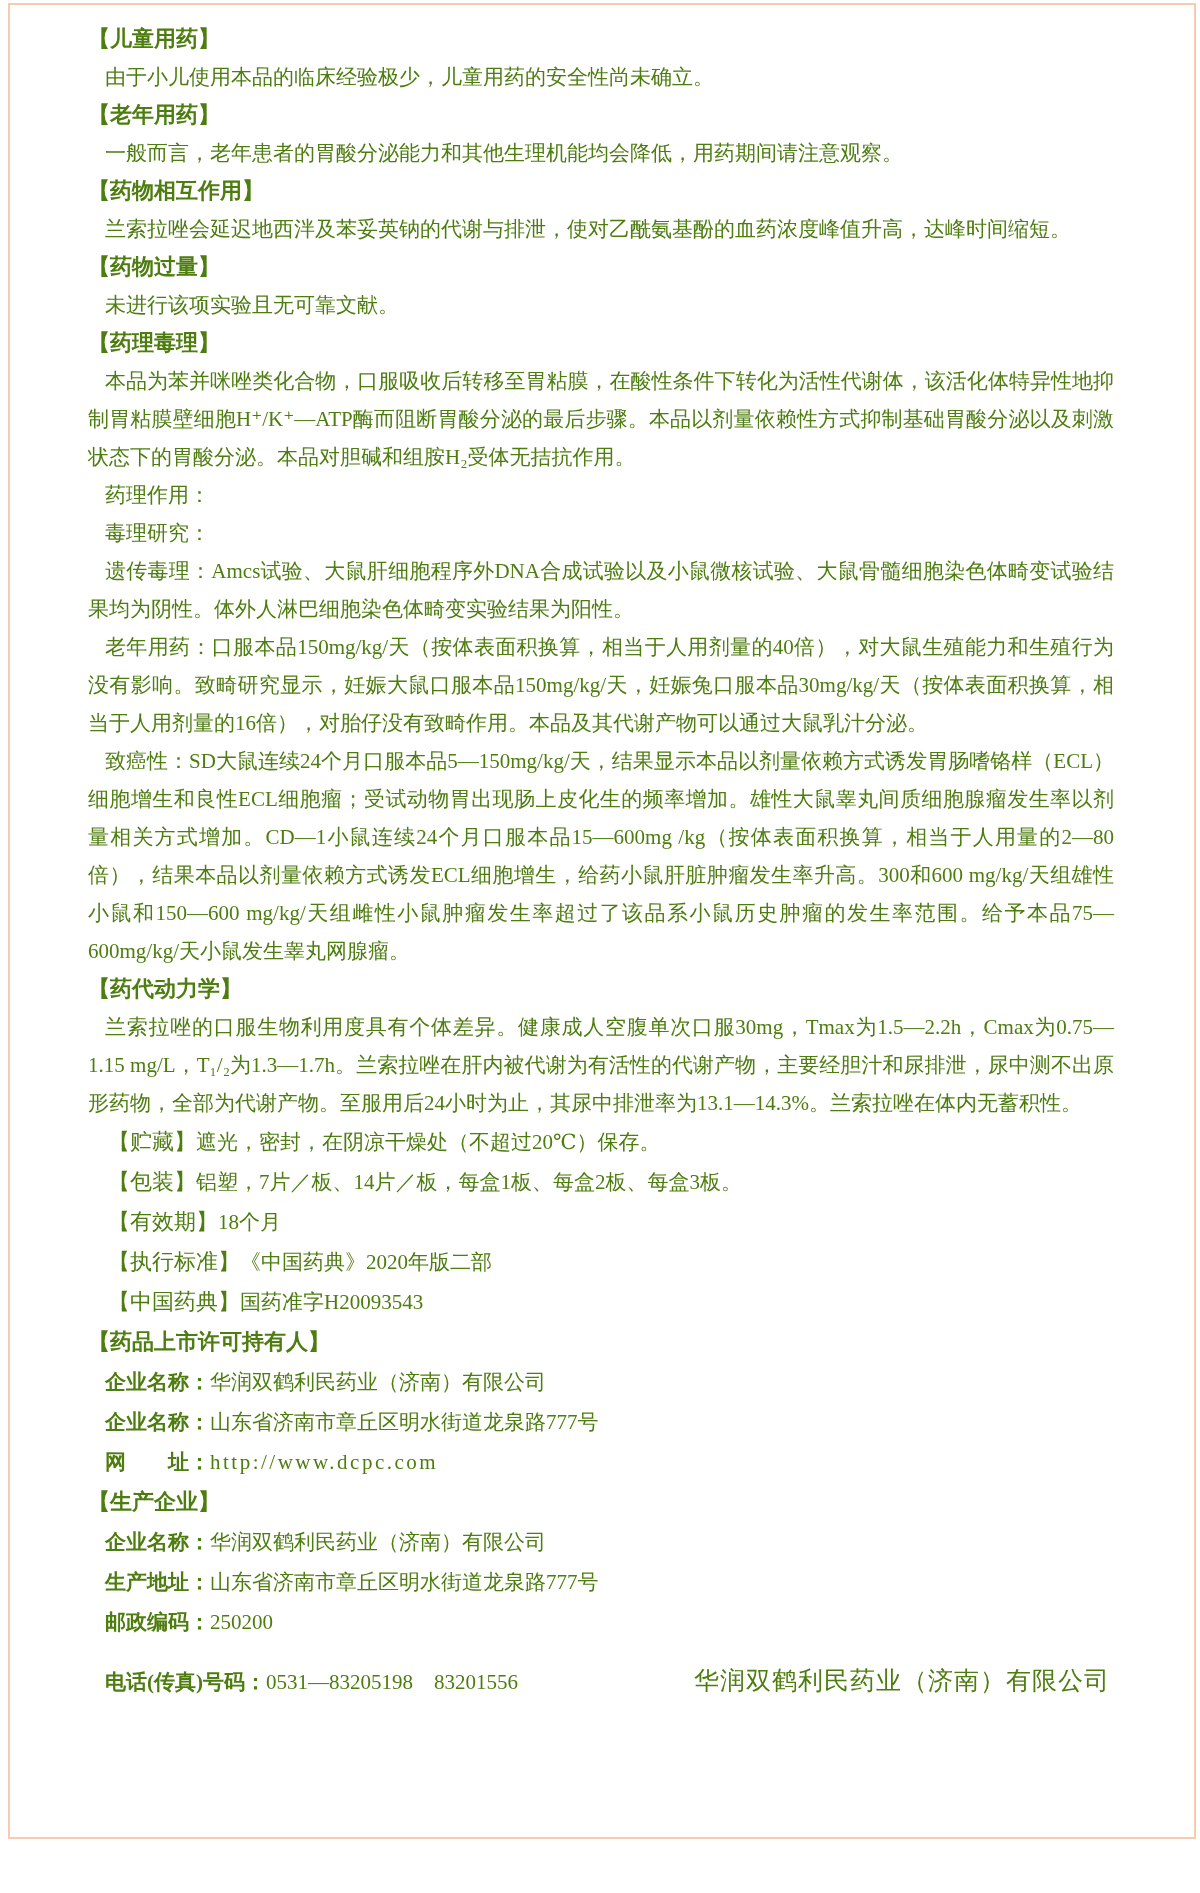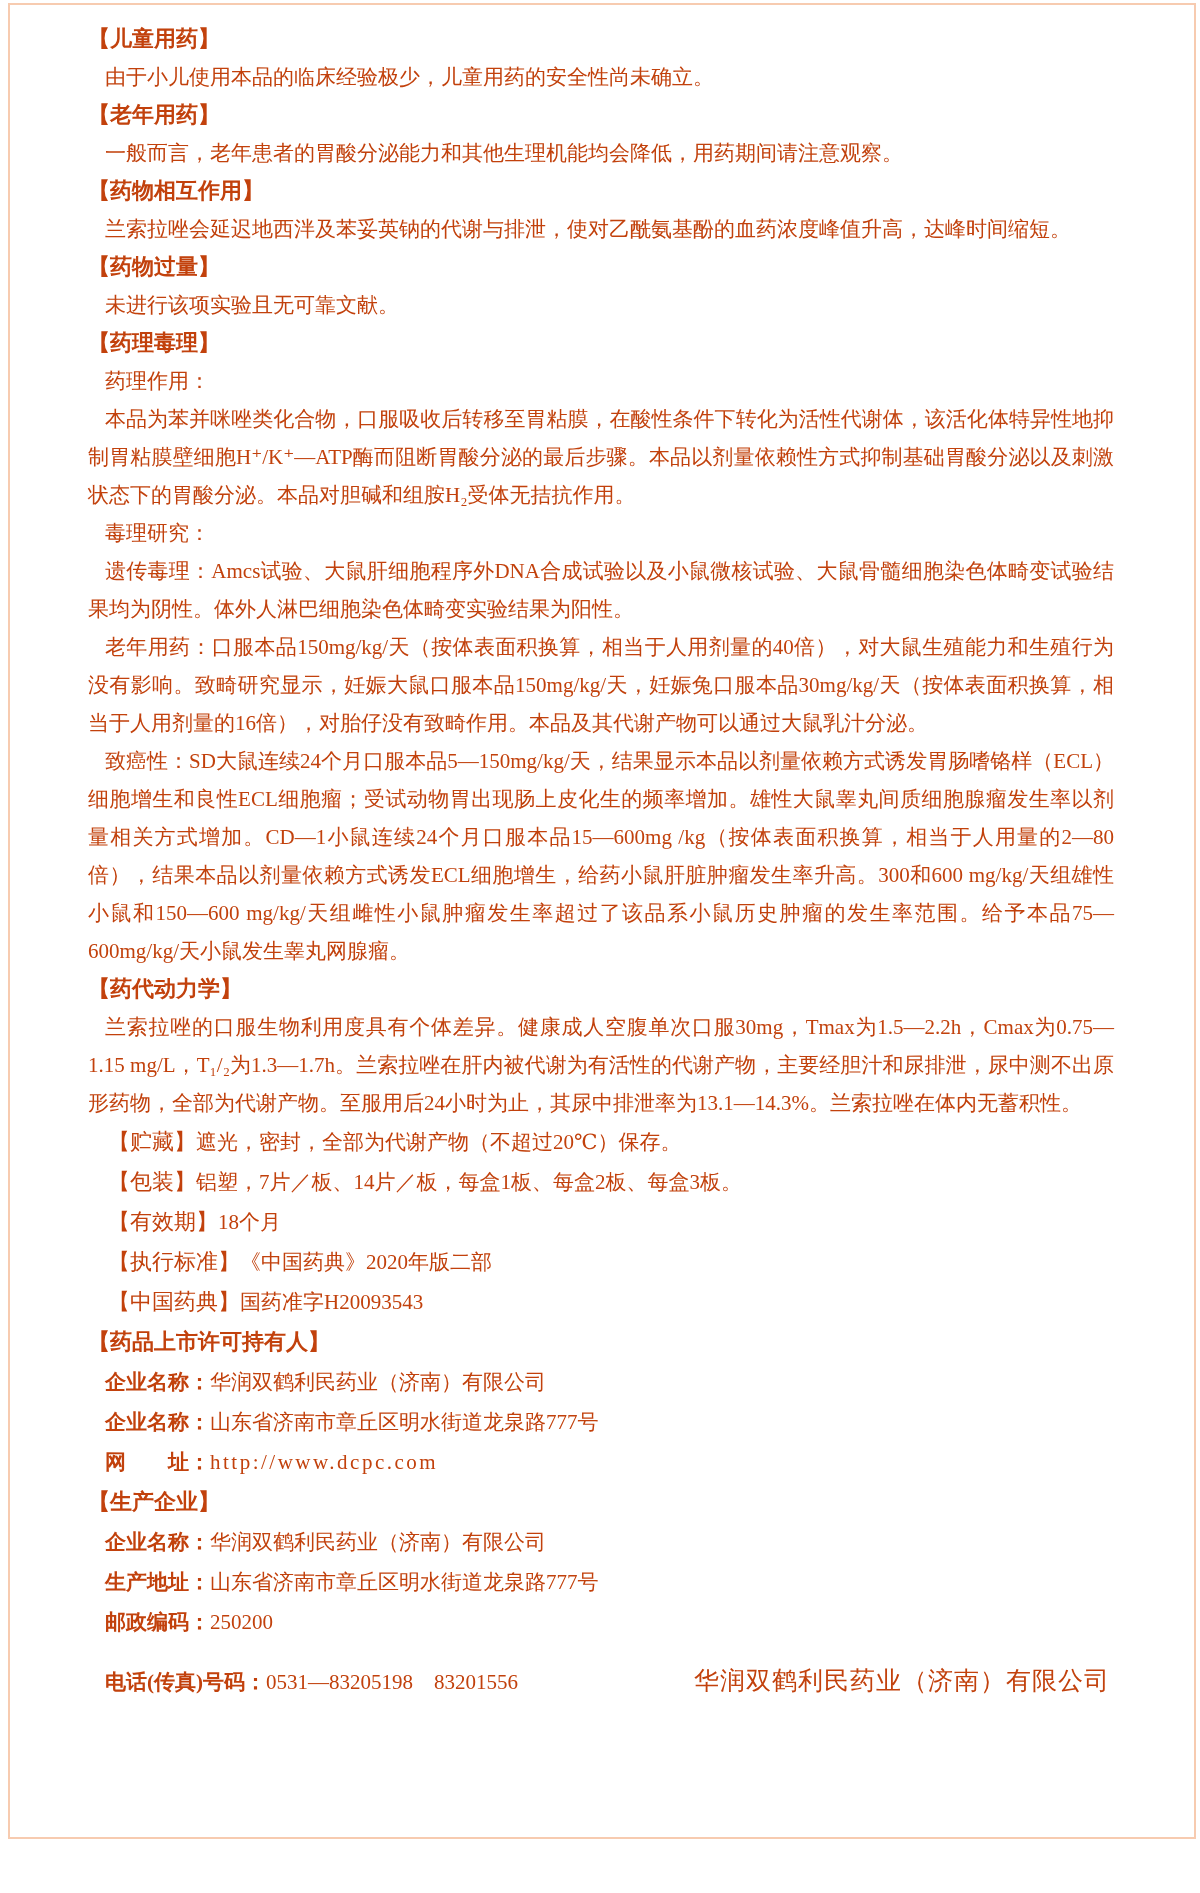--- a/index.html
+++ b/index.html
@@ -1,21 +1,21 @@
 <!DOCTYPE html>
 <html><head>
 <meta charset="utf-8">
 <style>
   html,body { margin:0; padding:0; background:#ffffff; }
   .page {
     position:relative;
     width:1200px; height:1893px;
     background:#ffffff;
     font-family:"Liberation Serif","DejaVu Serif",serif;
-    color:#c2410c;
+    color:#4d7c0f;
     overflow:hidden;
   }
   .frame {
     position:absolute; left:8px; top:3px;
     width:1188px; height:1836px;
     border:2px solid #f7cbb0;
     box-sizing:border-box;
   }
   .content {
     position:absolute; left:88px; top:20px; width:1026px;
@@ -50,32 +50,32 @@
     <div class="h">【老年用药】</div>
     <div class="p">一般而言，老年患者的胃酸分泌能力和其他生理机能均会降低，用药期间请注意观察。</div>
 
     <div class="h">【药物相互作用】</div>
     <div class="p">兰索拉唑会延迟地西泮及苯妥英钠的代谢与排泄，使对乙酰氨基酚的血药浓度峰值升高，达峰时间缩短。</div>
 
     <div class="h">【药物过量】</div>
     <div class="p">未进行该项实验且无可靠文献。</div>
 
     <div class="h">【药理毒理】</div>
+    <div class="p">本品为苯并咪唑类化合物，口服吸收后转移至胃粘膜，在酸性条件下转化为活性代谢体，该活化体特异性地抑制胃粘膜壁细胞H⁺/K⁺—ATP酶而阻断胃酸分泌的最后步骤。本品以剂量依赖性方式抑制基础胃酸分泌以及刺激状态下的胃酸分泌。本品对胆碱和组胺H₂受体无拮抗作用。</div>
     <div class="p">药理作用：</div>
-    <div class="p">本品为苯并咪唑类化合物，口服吸收后转移至胃粘膜，在酸性条件下转化为活性代谢体，该活化体特异性地抑制胃粘膜壁细胞H⁺/K⁺—ATP酶而阻断胃酸分泌的最后步骤。本品以剂量依赖性方式抑制基础胃酸分泌以及刺激状态下的胃酸分泌。本品对胆碱和组胺H₂受体无拮抗作用。</div>
     <div class="p">毒理研究：</div>
     <div class="p">遗传毒理：Amcs试验、大鼠肝细胞程序外DNA合成试验以及小鼠微核试验、大鼠骨髓细胞染色体畸变试验结果均为阴性。体外人淋巴细胞染色体畸变实验结果为阳性。</div>
     <div class="p">老年用药：口服本品150mg/kg/天（按体表面积换算，相当于人用剂量的40倍），对大鼠生殖能力和生殖行为没有影响。致畸研究显示，妊娠大鼠口服本品150mg/kg/天，妊娠兔口服本品30mg/kg/天（按体表面积换算，相当于人用剂量的16倍），对胎仔没有致畸作用。本品及其代谢产物可以通过大鼠乳汁分泌。</div>
     <div class="p">致癌性：SD大鼠连续24个月口服本品5—150mg/kg/天，结果显示本品以剂量依赖方式诱发胃肠嗜铬样（ECL）细胞增生和良性ECL细胞瘤；受试动物胃出现肠上皮化生的频率增加。雄性大鼠睾丸间质细胞腺瘤发生率以剂量相关方式增加。CD—1小鼠连续24个月口服本品15—600mg /kg（按体表面积换算，相当于人用量的2—80倍），结果本品以剂量依赖方式诱发ECL细胞增生，给药小鼠肝脏肿瘤发生率升高。300和600 mg/kg/天组雄性小鼠和150—600 mg/kg/天组雌性小鼠肿瘤发生率超过了该品系小鼠历史肿瘤的发生率范围。给予本品75—600mg/kg/天小鼠发生睾丸网腺瘤。</div>
 
     <div class="h">【药代动力学】</div>
     <div class="p">兰索拉唑的口服生物利用度具有个体差异。健康成人空腹单次口服30mg，Tmax为1.5—2.2h，Cmax为0.75—1.15 mg/L，T₁/₂为1.3—1.7h。兰索拉唑在肝内被代谢为有活性的代谢产物，主要经胆汁和尿排泄，尿中测不出原形药物，全部为代谢产物。至服用后24小时为止，其尿中排泄率为13.1—14.3%。兰索拉唑在体内无蓄积性。</div>
 
     <div class="kv">
-      <span class="lbl">【贮藏】</span><span class="val">遮光，密封，全部为代谢产物（不超过20℃）保存。</span>
+      <span class="lbl">【贮藏】</span><span class="val">遮光，密封，在阴凉干燥处（不超过20℃）保存。</span>
     </div>
     <div class="kv">
       <span class="lbl">【包装】</span><span class="val">铝塑，7片／板、14片／板，每盒1板、每盒2板、每盒3板。</span>
     </div>
     <div class="kv">
       <span class="lbl">【有效期】</span><span class="val">18个月</span>
     </div>
     <div class="kv">
       <span class="lbl">【执行标准】</span><span class="val">《中国药典》2020年版二部</span>
     </div>

